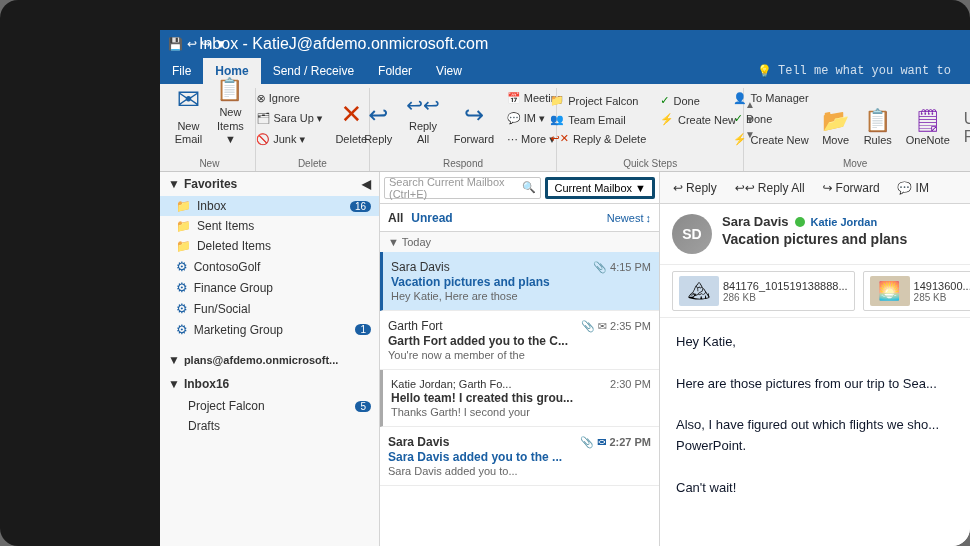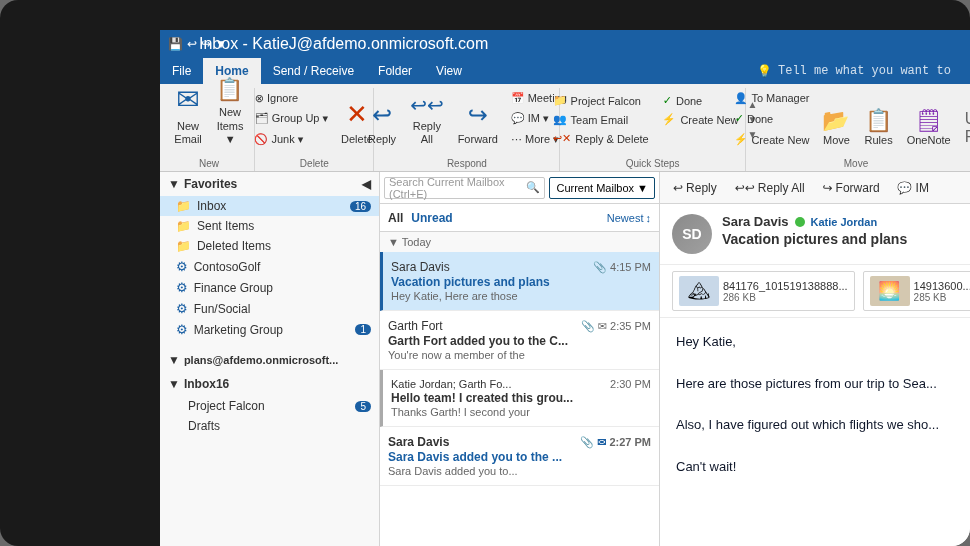--- a/index.html
+++ b/index.html
@@ -218,21 +218,21 @@
       display: flex;
       align-items: center;
       padding: 0 4px;
       font-size: 11px;
       color: #999;
       background: white;
       justify-content: flex-end;
     }
     .current-mailbox-btn {
       height: 22px;
-      border: 1px solid #0c4a6e;
+      border: 3px solid #0c4a6e;
       background: white;
       border-radius: 2px;
       font-size: 11px;
       padding: 0 6px;
       display: flex;
       align-items: center;
       gap: 3px;
       cursor: pointer;
     }
     .filter-bar {
@@ -450,21 +450,21 @@
 
       <div class="ribbon-group">
         <div class="ribbon-group-buttons">
           <div class="ribbon-small-group">
             <div class="ribbon-btn-small">
               <span>⊗</span>
               <span>Ignore</span>
             </div>
             <div class="ribbon-btn-small">
               <span>🗂</span>
-              <span>Group Up ▾</span>
+              <span>Sara Up ▾</span>
             </div>
             <div class="ribbon-btn-small">
               <span>🚫</span>
               <span>Junk ▾</span>
             </div>
           </div>
           <div class="ribbon-btn-large">
             <div style="font-size:26px; color:#cc3300; margin-bottom:3px;">✕</div>
             <span>Delete</span>
           </div>
@@ -752,19 +752,20 @@
               <div style="font-size:10px; color:#666;">285 KB</div>
             </div>
           </div>
         </div>
         <div class="email-body">
           <p>Hey Katie,</p>
           <br>
           <p>Here are those pictures from our trip to Sea...</p>
           <br>
           <p>Also, I have figured out which flights we sho...</p>
+          <p>PowerPoint.</p>
           <br>
           <p>Can't wait!</p>
         </div>
       </div>
     </div>
   </div>
 </div>
 
 </body></html>

